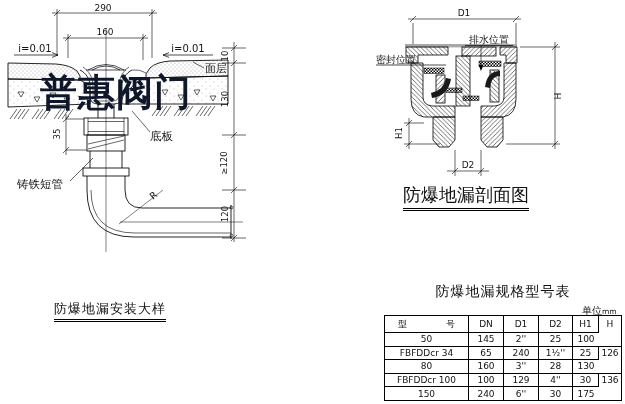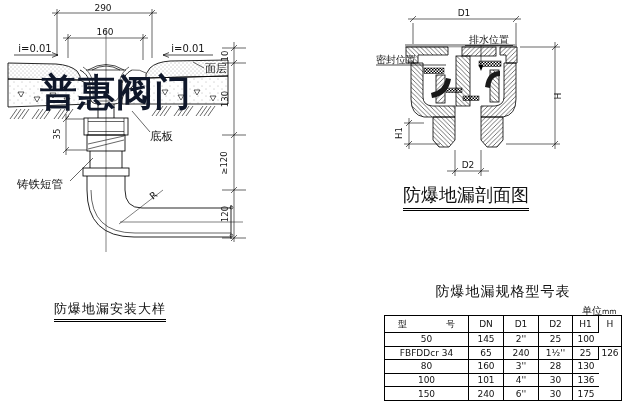--- a/index.html
+++ b/index.html
@@ -264,22 +264,23 @@
     <div class="tc">126</div>
   </div>
   <div class="trow">
     <div class="tc">80</div>
     <div class="tc">160</div>
     <div class="tc">3''</div>
     <div class="tc">28</div>
     <div class="tc">130</div>
   </div>
   <div class="trow">
+    <div class="tc">FBFDDcr 100</div>
     <div class="tc">100</div>
-    <div class="tc">101</div>
+    <div class="tc">129</div>
     <div class="tc">4''</div>
     <div class="tc">30</div>
     <div class="tc">136</div>
   </div>
   <div class="trow">
     <div class="tc">150</div>
     <div class="tc">240</div>
     <div class="tc">6''</div>
     <div class="tc">30</div>
     <div class="tc">175</div>

